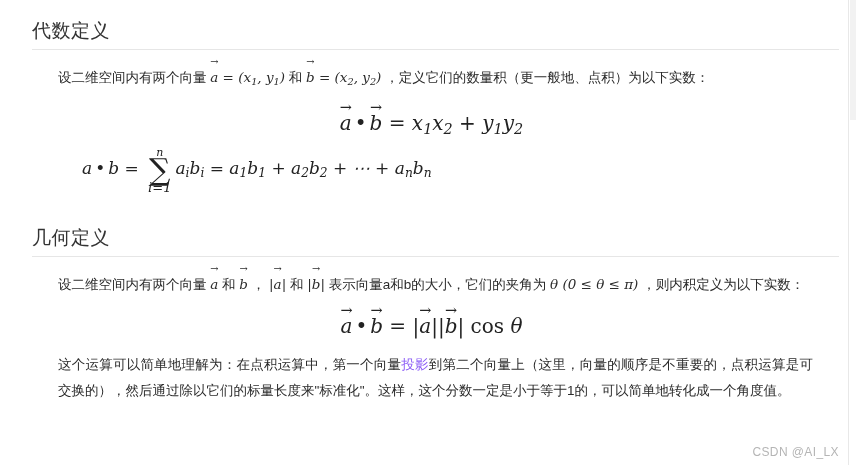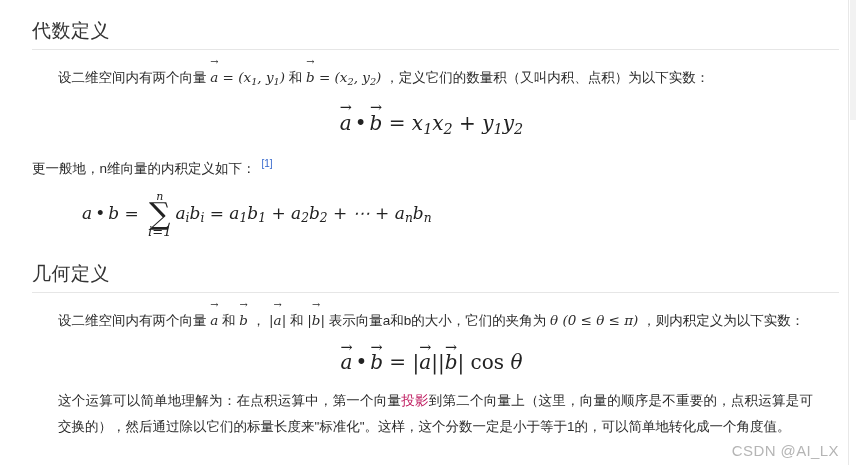--- a/index.html
+++ b/index.html
@@ -45,21 +45,21 @@
     font-family: Liberation Sans, sans-serif;
     font-size: 19px;
     font-weight: normal;
     color: #333333;
     margin: 8px 0 4px 8px;
     padding-bottom: 5px;
     border-bottom: 1px solid #e6e6e6;
     letter-spacing: 0.5px;
   }
   h2.section-title.second {
-    margin-top: 24px;
+    margin-top: 32px;
   }
 
   p.para {
     font-family: "Liberation Sans", sans-serif;
     font-size: 13.5px;
     line-height: 26px;
     color: #2b2b2b;
     margin: 14px 0 0 0;
     padding: 0 26px 0 34px;
     text-align: justify;
@@ -152,65 +152,62 @@
     vertical-align: super;
     margin-left: 6px;
     cursor: pointer;
   }
 
   .watermark {
     position: absolute;
     right: 18px;
     bottom: 6px;
     font-family: "Liberation Sans", sans-serif;
-    font-size: 15px;
+    font-size: 12px;
     color: #b5b5b5;
     letter-spacing: 0.4px;
   }
 
   .abs {
     font-style: normal;
   }
 </style>
 </head>
 <body>
 
 <div class="page">
 
   <h2 class="section-title">代数定义</h2>
 
   <p class="para">
-    <span>设二维空间内有两个向量 </span><span class="math"><span class="vec">a</span>&nbsp;=&nbsp;(<span>x</span><span class="sub">1</span>,&nbsp;<span>y</span><span class="sub">1</span>)</span><span> 和 </span><span class="math"><span class="vec">b</span>&nbsp;=&nbsp;(<span>x</span><span class="sub">2</span>,&nbsp;<span>y</span><span class="sub">2</span>)</span><span> ，定义它们的数量积（又叫内积、点积）为以下实数：</span>
+    <span>设二维空间内有两个向量 </span><span class="math"><span class="vec">a</span>&nbsp;=&nbsp;(<span>x</span><span class="sub">1</span>,&nbsp;<span>y</span><span class="sub">1</span>)</span><span> 和 </span><span class="math"><span class="vec">b</span>&nbsp;=&nbsp;(<span>x</span><span class="sub">2</span>,&nbsp;<span>y</span><span class="sub">2</span>)</span><span> ，定义它们的数量积（更一般地、点积）为以下实数：</span>
   </p>
 
   <div class="display-math">
     <span class="math"><span class="vec">a</span><span class="dotop">•</span><span class="vec">b</span>&nbsp;=&nbsp;x<span class="sub">1</span>x<span class="sub">2</span>&nbsp;+&nbsp;y<span class="sub">1</span>y<span class="sub">2</span></span>
   </div>
 
-  <p class="para noindent">
-    <span>更一般地，n维向量的内积定义如下：</span><span class="ref-sup">[1]</span>
-  </p>
 
   <div class="display-math big">
     <span class="math">a<span class="dotop">•</span>b&nbsp;=&nbsp;<span class="sumwrap"><span class="sum-top">n</span><span class="sum-sign">∑</span><span class="sum-bot">i=1</span></span>a<span class="sub">i</span>b<span class="sub">i</span>&nbsp;=&nbsp;a<span class="sub">1</span>b<span class="sub">1</span>&nbsp;+&nbsp;a<span class="sub">2</span>b<span class="sub">2</span>&nbsp;+&nbsp;⋯&nbsp;+&nbsp;a<span class="sub">n</span>b<span class="sub">n</span></span>
   </div>
 
   <h2 class="section-title second">几何定义</h2>
 
   <p class="para">
     <span>设二维空间内有两个向量 </span><span class="math"><span class="vec">a</span></span><span> 和 </span><span class="math"><span class="vec">b</span></span><span>&nbsp;， <span class="math"><span class="abs">|</span><span class="vec">a</span><span class="abs">|</span></span> 和 <span class="math"><span class="abs">|</span><span class="vec">b</span><span class="abs">|</span></span> 表示向量a和b的大小，它们的夹角为 <span class="math">θ (0 ≤ θ ≤ π)</span> ，则内积定义为以下实</span><span>数：</span>
   </p>
 
   <div class="display-math">
     <span class="math"><span class="vec">a</span><span class="dotop">•</span><span class="vec">b</span>&nbsp;=&nbsp;<span class="abs">|</span><span class="vec">a</span><span class="abs">||</span><span class="vec">b</span><span class="abs">|</span>&nbsp;<span class="up">cos</span>&nbsp;θ</span>
   </div>
 
 
   <p class="para">
-    这个运算可以简单地理解为：在点积运算中，第一个向量<span class="link" style="color:#be185d">投影</span>到第二个向量上（这里，向量的顺序是不重要的，点积运算是可交换的），然后通过除以它们的标量长度来"标准化"。这样，这个分数一定是小于等于1的，可以简单地转化成一个角度值。
+    这个运算可以简单地理解为：在点积运算中，第一个向量<span class="link" style="color:#8b5cf6">投影</span>到第二个向量上（这里，向量的顺序是不重要的，点积运算是可交换的），然后通过除以它们的标量长度来"标准化"。这样，这个分数一定是小于等于1的，可以简单地转化成一个角度值。
   </p>
 
   <div class="watermark">CSDN @AI_LX</div>
 </div>
 
 <div class="edge-strip">
   <div class="thumb"></div>
 </div>
 
 </body></html>

